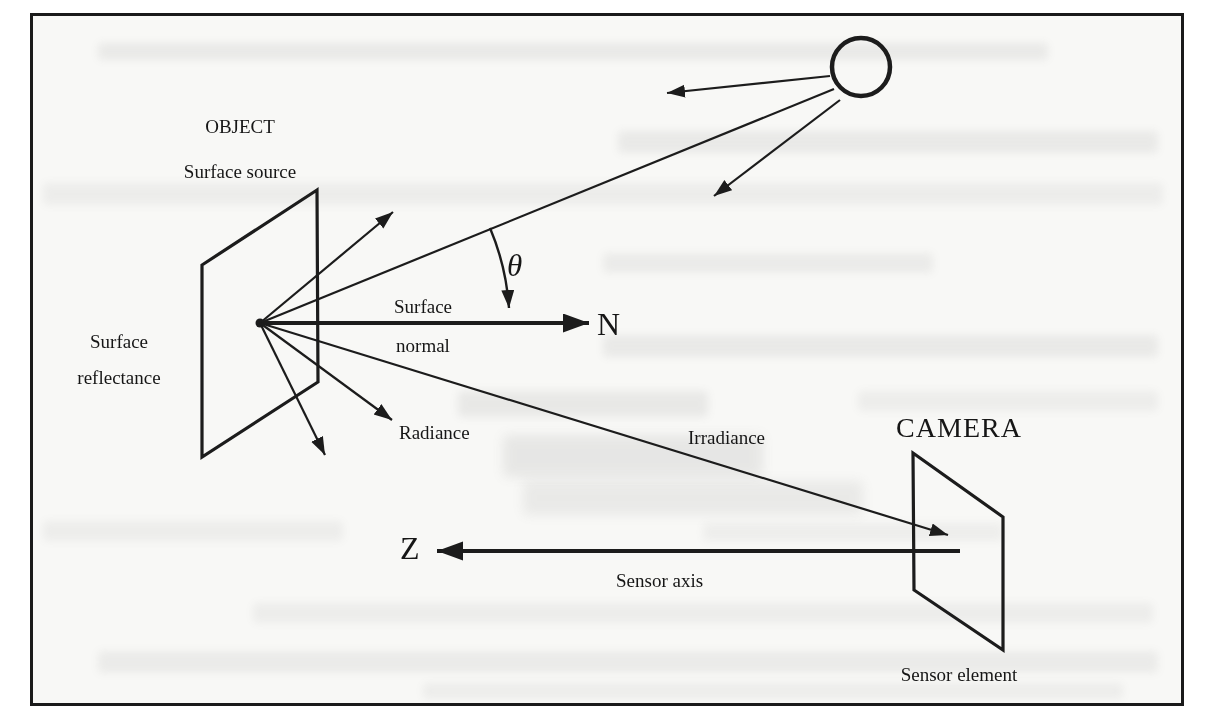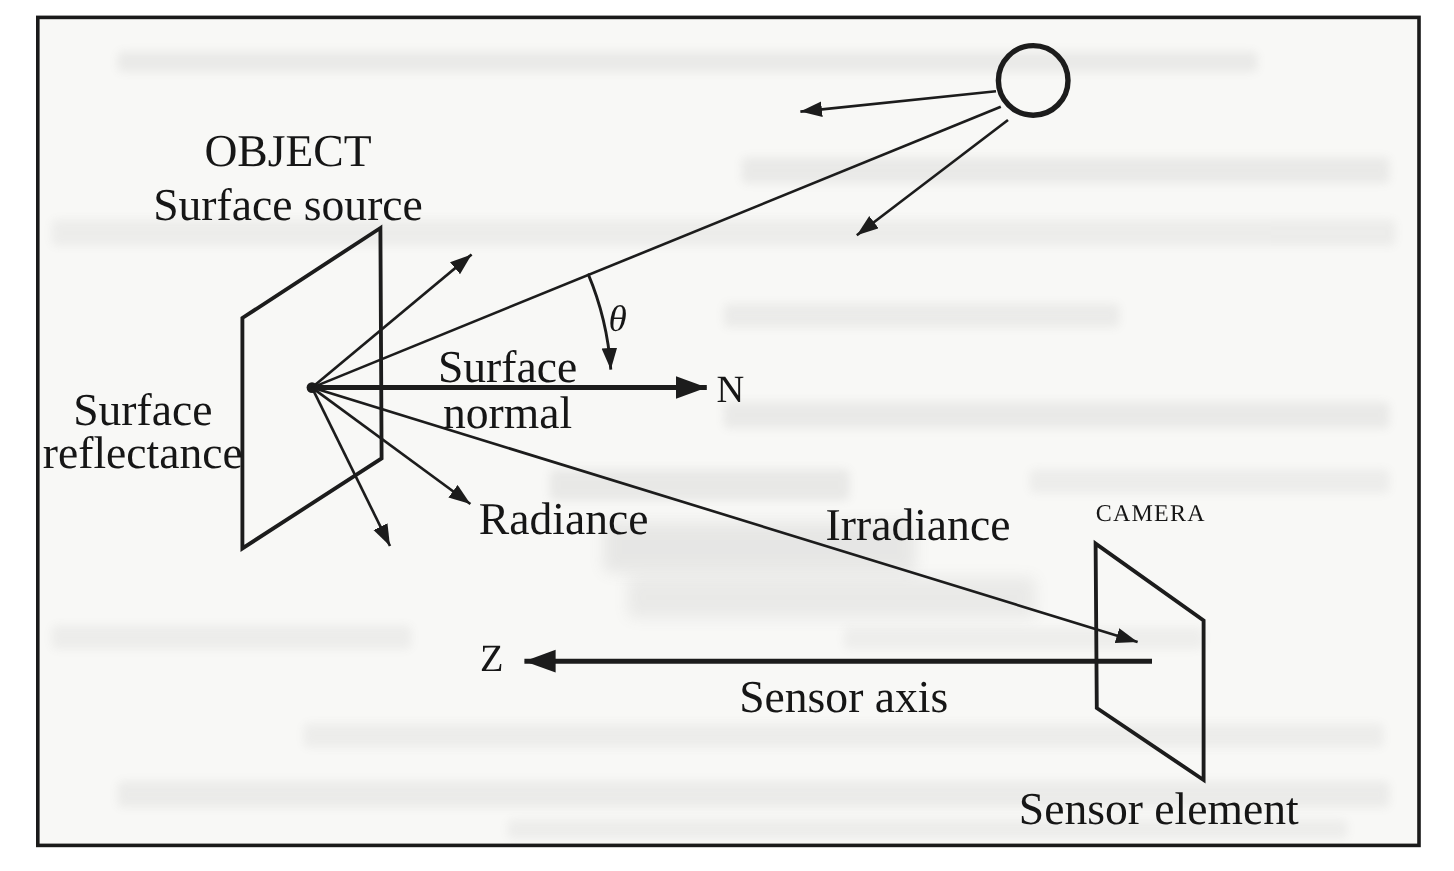--- a/index.html
+++ b/index.html
@@ -10,21 +10,21 @@
     color:#161616;
   }
   #frame{
     position:absolute;left:30px;top:13px;width:1148px;height:687px;
     border:3.5px solid #1a1a1a;
     background:#f8f8f6;
   }
   
   .bleed{position:absolute;background:#6e6e6e;filter:blur(4px);border-radius:4px;pointer-events:none;}
   #diagram-svg{position:absolute;left:0;top:0;width:1212px;height:726px;}
-  .lbl{position:absolute;font-size:38px;line-height:36px;white-space:nowrap;}
+  .lbl{position:absolute;font-size:19px;line-height:36px;white-space:nowrap;}
   .center{text-align:center;white-space:normal;}
   .ital{font-style:italic;}
 </style>
 </head>
 <body>
 
 <div id="frame">
 
   <div class="bleed" style="left:65px;top:27px;width:950px;height:17px;opacity:.10"></div>
   <div class="bleed" style="left:585px;top:115px;width:540px;height:22px;opacity:.10"></div>
@@ -89,21 +89,21 @@
 </div>
 
 <div class="lbl ital" style="left:507px;top:248px;font-size:31px;">θ</div>
 
 <div class="lbl" style="left:597px;top:306px;font-size:32px;">N</div>
 
 <div class="lbl" style="left:399px;top:415px;text-align:center;">Radiance</div>
 
 <div class="lbl" style="left:688px;top:420px;">Irradiance</div>
 
-<div class="lbl" style="left:869px;top:410px;width:180px;text-align:center;font-size:20px;letter-spacing:1px;">CAMERA</div>
+<div class="lbl" style="left:869px;top:410px;width:180px;text-align:center;font-size:28px;letter-spacing:1px;">CAMERA</div>
 
 <div class="lbl center" style="left:946px;top:248px;width:240px;line-height:37px;position:absolute;">
 </div>
 
 <div class="lbl" style="left:400px;top:530px;font-size:32px;">Z</div>
 
 <div class="lbl" style="left:616px;top:563px;">Sensor axis</div>
 
 <div class="lbl" style="left:849px;top:657px;width:220px;text-align:center;">Sensor element</div>
 

